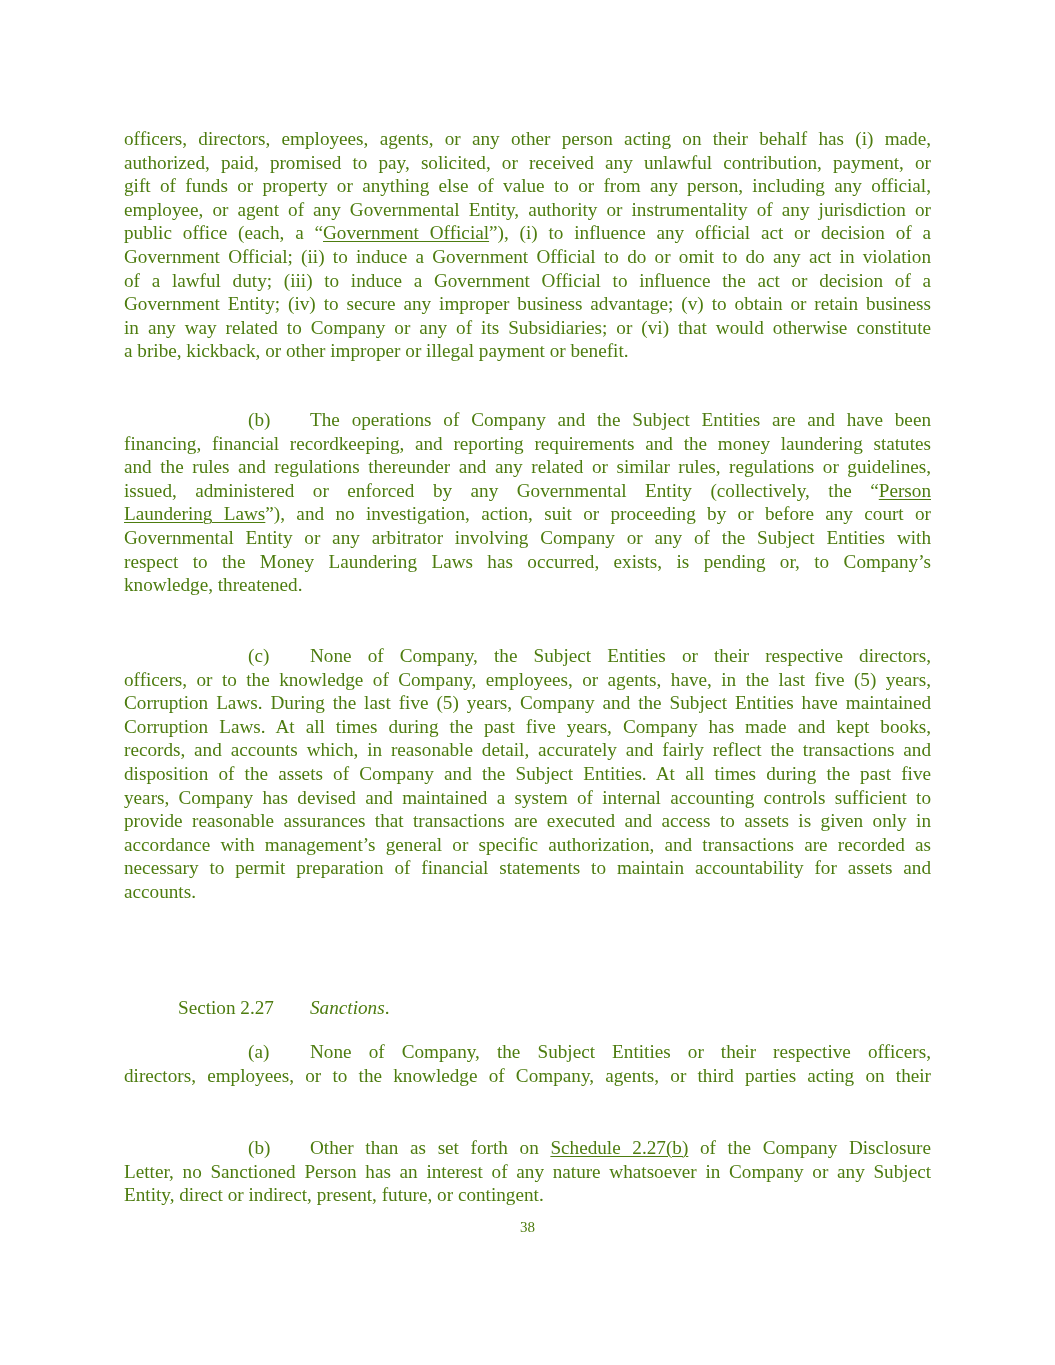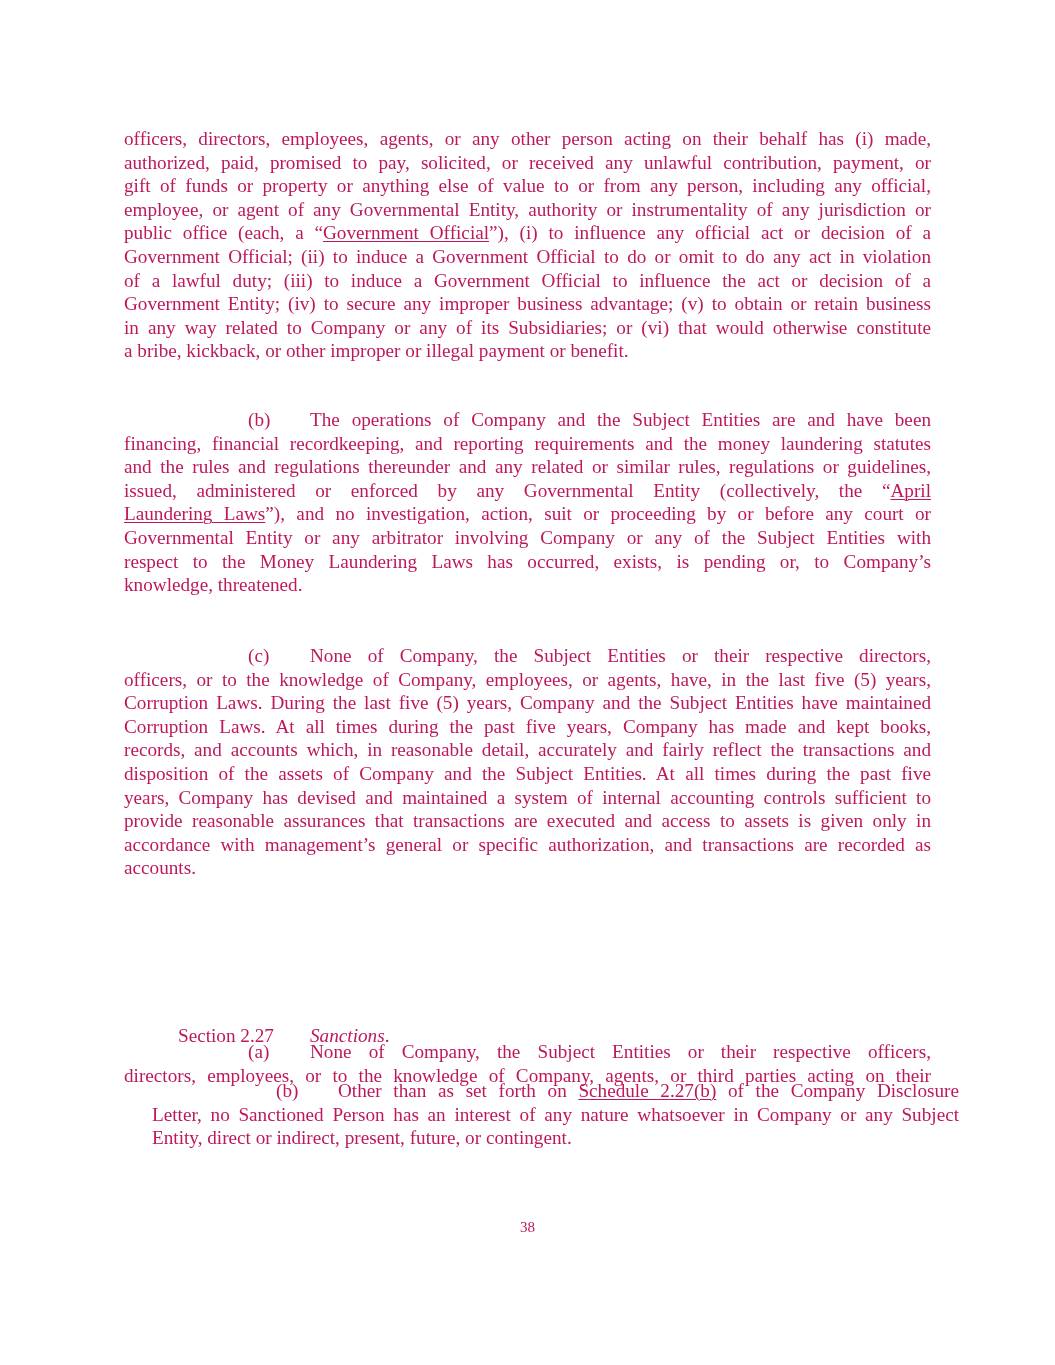--- a/index.html
+++ b/index.html
@@ -1,39 +1,39 @@
 <!DOCTYPE html>
 <html><head>
 <meta charset="utf-8">
 <style>
   html, body { margin: 0; padding: 0; background: #ffffff; }
   body { width: 1055px; height: 1365px; position: relative; overflow: hidden; }
   .page {
     position: absolute; left: 0; top: 0; width: 1055px; height: 1365px;
-    background: #ffffff; color: #be185d;
+    background: #ffffff; color: #4d7c0f;
     font-family: "Liberation Serif", serif;
   }
   .para {
     position: absolute; left: 124px; width: 807px;
     font-size: 19.2px; line-height: 23.6px;
   }
   .line {
     display: block; height: 23.6px; white-space: nowrap;
     text-align: justify; text-align-last: justify;
   }
   .line.last { text-align-last: left; }
   .indent { padding-left: 124px; }
   .tab { display: inline-block; width: 62px; }
   .u { text-decoration: underline; text-underline-offset: 2px; text-decoration-thickness: 1px; }
   .it { font-style: italic; }
   .section-heading {
     position: absolute; left: 178px; top: 996px;
     font-size: 19.2px; line-height: 23.6px; white-space: nowrap;
   }
-  .section-heading .num { display: inline-block; width: 132px; margin-top: 28px; }
+  .section-heading .num { display: inline-block; width: 132px; }
   .page-number {
     position: absolute; left: 0; width: 1055px; top: 1216px;
     text-align: center; font-size: 15px; line-height: 23.6px;
   }
 </style>
 </head>
 <body>
 
 <div class="page">
 
@@ -46,47 +46,48 @@
       <span class="line">Government Official; (ii) to induce a Government Official to do or omit to do any act in violation</span>
       <span class="line">of a lawful duty; (iii) to induce a Government Official to influence the act or decision of a</span>
       <span class="line">Government Entity; (iv) to secure any improper business advantage; (v) to obtain or retain business</span>
       <span class="line">in any way related to Company or any of its Subsidiaries; or (vi) that would otherwise constitute</span>
       <span class="line last">a bribe, kickback, or other improper or illegal payment or benefit.</span>
     </div>
   <div class="para" id="p-b" style="top:408px;">
       <span class="line indent"><span class="tab">(b)</span>The operations of Company and the Subject Entities are and have been</span>
       <span class="line">financing, financial recordkeeping, and reporting requirements and the money laundering statutes</span>
       <span class="line">and the rules and regulations thereunder and any related or similar rules, regulations or guidelines,</span>
-      <span class="line">issued, administered or enforced by any Governmental Entity (collectively, the “<span class="u">April</span></span>
+      <span class="line">issued, administered or enforced by any Governmental Entity (collectively, the “<span class="u">Person</span></span>
       <span class="line"><span class="u">Laundering Laws</span>”), and no investigation, action, suit or proceeding by or before any court or</span>
       <span class="line">Governmental Entity or any arbitrator involving Company or any of the Subject Entities with</span>
       <span class="line">respect to the Money Laundering Laws has occurred, exists, is pending or, to Company’s</span>
       <span class="line last">knowledge, threatened.</span>
     </div>
   <div class="para" id="p-c" style="top:644px;">
       <span class="line indent"><span class="tab">(c)</span>None of Company, the Subject Entities or their respective directors,</span>
       <span class="line">officers, or to the knowledge of Company, employees, or agents, have, in the last five (5) years,</span>
       <span class="line">Corruption Laws. During the last five (5) years, Company and the Subject Entities have maintained</span>
       <span class="line">Corruption Laws. At all times during the past five years, Company has made and kept books,</span>
       <span class="line">records, and accounts which, in reasonable detail, accurately and fairly reflect the transactions and</span>
       <span class="line">disposition of the assets of Company and the Subject Entities. At all times during the past five</span>
       <span class="line">years, Company has devised and maintained a system of internal accounting controls sufficient to</span>
       <span class="line">provide reasonable assurances that transactions are executed and access to assets is given only in</span>
       <span class="line">accordance with management’s general or specific authorization, and transactions are recorded as</span>
+      <span class="line">necessary to permit preparation of financial statements to maintain accountability for assets and</span>
       <span class="line last">accounts.</span>
     </div>
 
   <div class="section-heading">
     <span class="num">Section 2.27</span><span class="it">Sanctions</span><span>.</span>
   </div>
 
   <div class="para" id="p-sa" style="top:1040px;">
       <span class="line indent"><span class="tab">(a)</span>None of Company, the Subject Entities or their respective officers,</span>
       <span class="line">directors, employees, or to the knowledge of Company, agents, or third parties acting on their</span>
     </div>
-  <div class="para" id="p-sb" style="top:1079px;margin-left:28px;">
+  <div class="para" id="p-sb" style="top:1136px;">
       <span class="line indent"><span class="tab">(b)</span>Other than as set forth on <span class="u">Schedule 2.27(b)</span> of the Company Disclosure</span>
       <span class="line">Letter, no Sanctioned Person has an interest of any nature whatsoever in Company or any Subject</span>
       <span class="line last">Entity, direct or indirect, present, future, or contingent.</span>
     </div>
 
   <div class="page-number">38</div>
 </div>
 
 </body></html>

